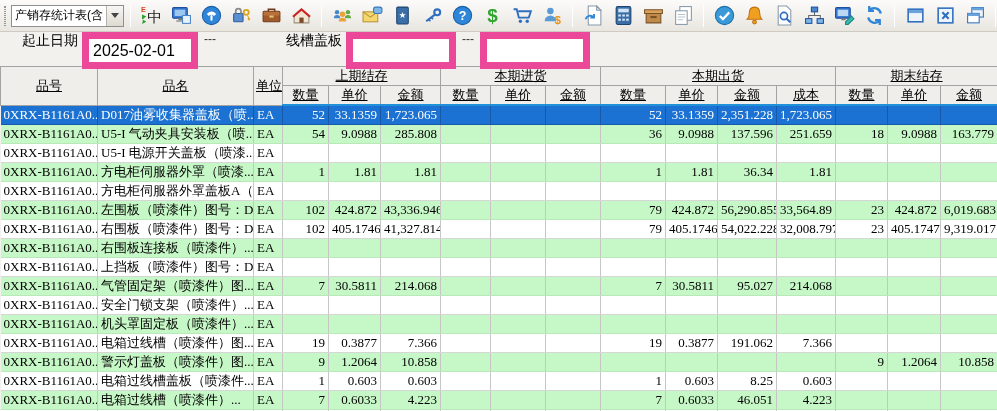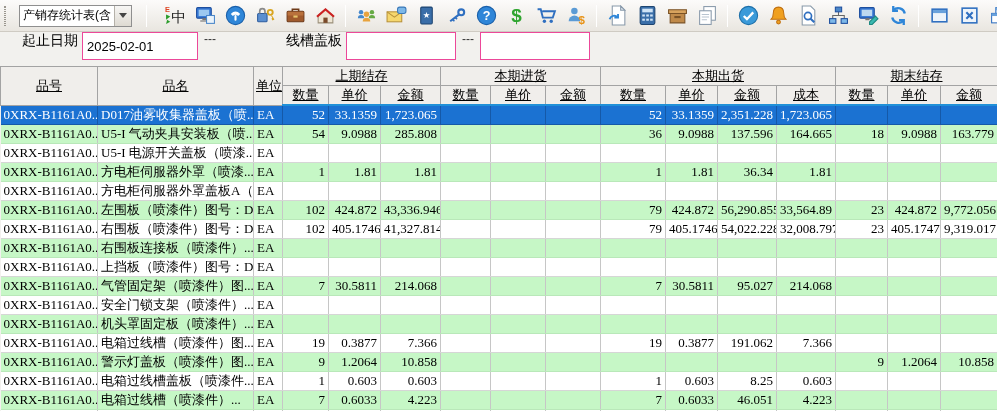--- a/index.html
+++ b/index.html
@@ -5,21 +5,21 @@
   * { margin:0; padding:0; box-sizing:border-box; }
   html,body { width:997px; height:411px; overflow:hidden; background:#f2f1ee;
               font-family:"Liberation Sans", sans-serif; }
   :root{
     --sel:#1B72D2; --alt:#C6F7C6; --blueline:#2090D8;
     --gridv:#c6c6c6; --gridh:#d6d6d6; --hdrborder:#a3a3a3;
   }
 
   
   .toolbar{
-    height:32px; display:flex; align-items:center; gap:10px;
+    height:32px; display:flex; align-items:center; gap:2px;
     background:linear-gradient(#fcfbfa,#e9e6e0);
     border-bottom:1px solid #cfcbc3; padding:0 4px; position:relative;
   }
   .grip{ width:5px; height:20px; margin-right:3px;
     border-left:1px dotted #9a968e; border-right:1px dotted #9a968e; }
   .combo{ display:flex; align-items:center; width:114px; height:22px;
     background:#fff; border:1px solid #8f8f8f; cursor:default; }
   .combo .txt{ flex:1; font-size:12px; padding:0 3px; white-space:nowrap; overflow:hidden; }
   .combo .btn{ width:17px; height:20px; background:linear-gradient(#f7f6f4,#dedad2);
     border-left:1px solid #b5b1a9; display:flex; align-items:center; justify-content:center; }
@@ -31,21 +31,21 @@
   .tbtn .icon{ width:21px; height:21px; display:block; }
   .tbtn svg{ width:21px; height:21px; display:block; }
 
   
   .filterbar{
     height:34px; display:flex; align-items:flex-start; background:#f2f1ee;
     font-size:13px; color:#000; padding-left:22px;
   }
   .filterbar .lbl{ font-family:"Liberation Serif", serif; font-size:14px; margin-right:4px; }
   .filterbar input{
-    height:28px; border:1px solid #ec4899; background:#fff; font-size:13px;
+    height:37px; border:7px solid #ec4899; background:#fff; font-size:16px;
     padding:0 4px; font-family:"Liberation Sans", sans-serif; outline:none;
   }
   .dash{ margin:0 6px; color:#333; font-size:12px; }
   .in-date{ width:116px; }
   .in-item{ width:110px; }
   .gap{ width:64px; }
 
   
   .grid{ border-collapse:collapse; table-layout:fixed; width:997px;
     font-family:"Liberation Serif","DejaVu Serif", serif; font-size:13px; }
@@ -421,21 +421,21 @@
         <td class="l">EA</td>
         <td class="r">54</td>
         <td class="r">9.0988</td>
         <td class="r">285.808</td>
         <td class="r"></td>
         <td class="r"></td>
         <td class="r"></td>
         <td class="r">36</td>
         <td class="r">9.0988</td>
         <td class="r">137.596</td>
-        <td class="r">164.665</td>
+        <td class="r">251.659</td>
         <td class="r">18</td>
         <td class="r">9.0988</td>
         <td class="r">163.779</td>
       </tr>
       <tr>
         <td class="l">0XRX-B1161A0...</td>
         <td class="l">U5-I 电源开关盖板（喷漆...</td>
         <td class="l">EA</td>
         <td class="r"></td>
         <td class="r"></td>
@@ -496,21 +496,21 @@
         <td class="r">43,336.946</td>
         <td class="r"></td>
         <td class="r"></td>
         <td class="r"></td>
         <td class="r">79</td>
         <td class="r">424.872</td>
         <td class="r">56,290.855</td>
         <td class="r">33,564.89</td>
         <td class="r">23</td>
         <td class="r">424.872</td>
-        <td class="r">9,772.056</td>
+        <td class="r">6,019.683</td>
       </tr>
       <tr>
         <td class="l">0XRX-B1161A0...</td>
         <td class="l">右围板（喷漆件）图号：D...</td>
         <td class="l">EA</td>
         <td class="r">102</td>
         <td class="r">405.1746</td>
         <td class="r">41,327.814</td>
         <td class="r"></td>
         <td class="r"></td>

